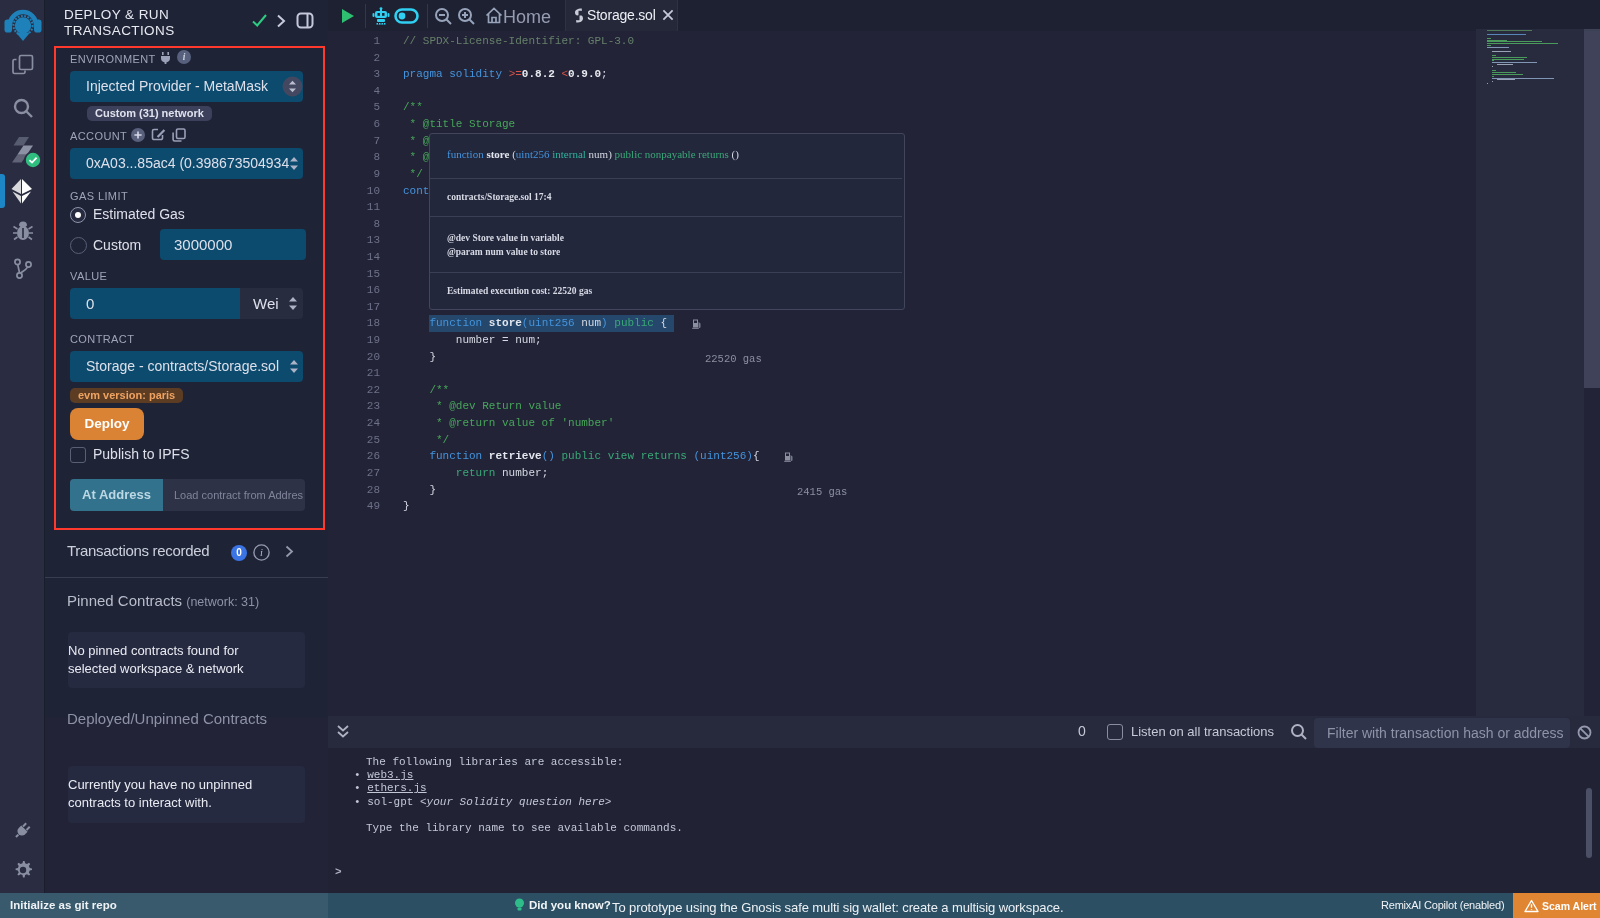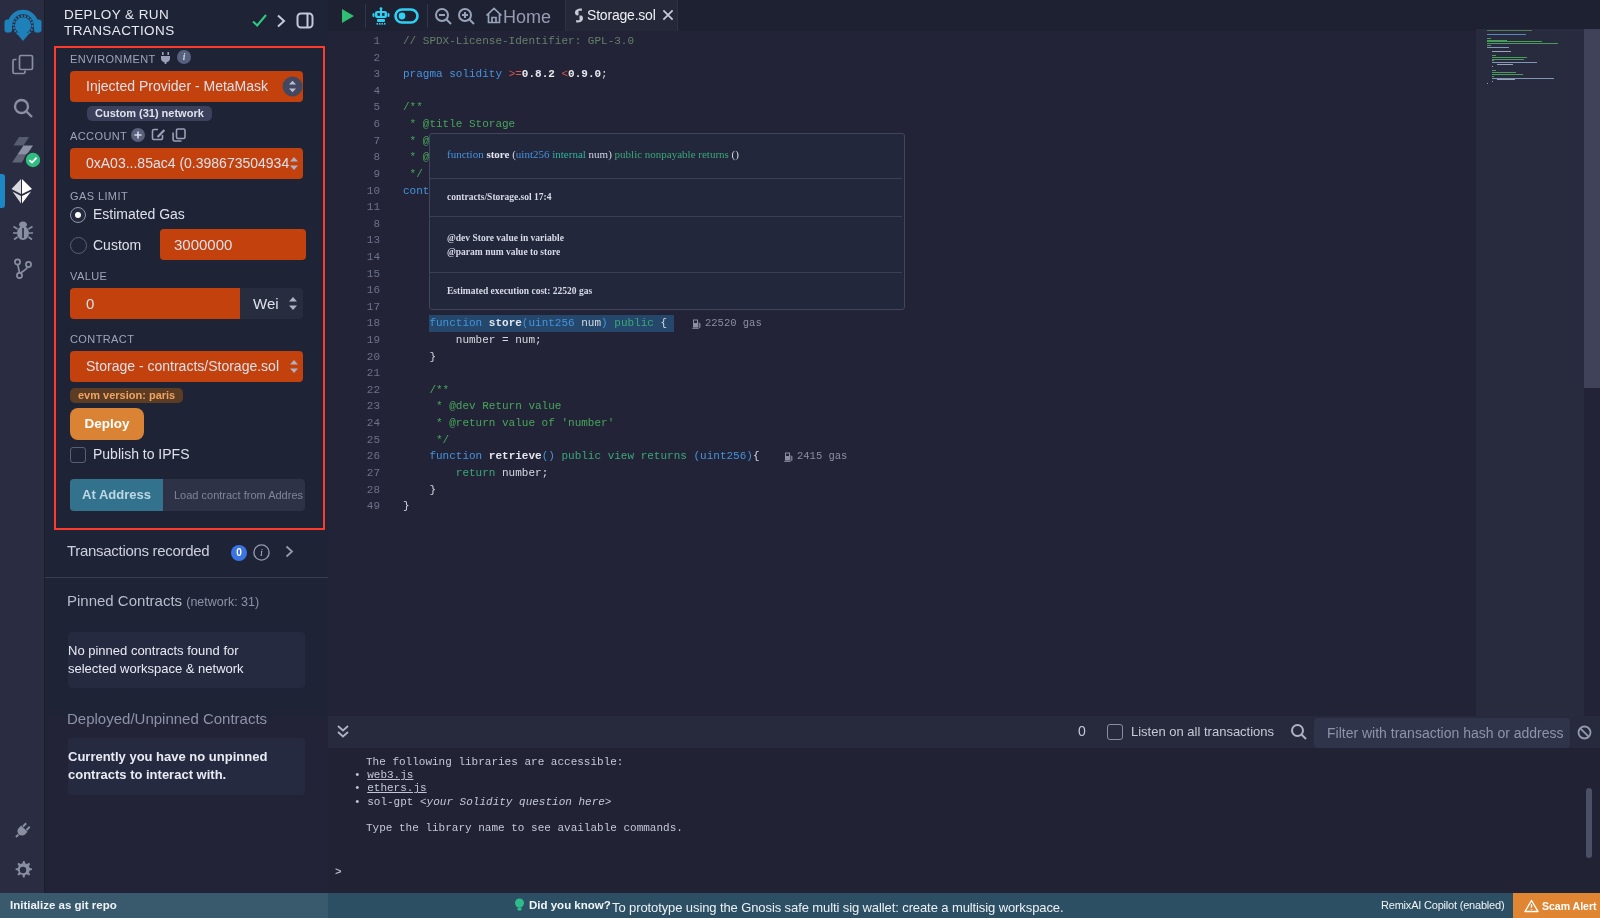--- a/index.html
+++ b/index.html
@@ -5,39 +5,39 @@
   * { margin:0; padding:0; box-sizing:border-box; }
   html,body { width:1600px; height:918px; background:#222336; overflow:hidden;
     font-family:"Liberation Sans", sans-serif; }
   .abs { position:absolute; }
   #stage { position:relative; width:1600px; height:918px; }
   
   #iconbar { left:0; top:0; width:45px; height:893px; background:#2a2d41; border-right:1px solid #1a1d2c; }
   
   #panel { left:45px; top:0; width:283px; height:718px; background:#1f2336; }
   .lbl { position:absolute; font-size:11px; letter-spacing:.4px; color:#a0a4b9; }
-  .sel { position:absolute; background:#c2410c; border-radius:4px; height:31px; color:#dde0ea;
+  .sel { position:absolute; background:#0c4a6e; border-radius:4px; height:31px; color:#dde0ea;
          font-size:14px; line-height:31px; padding-left:16px; white-space:nowrap; overflow:hidden; }
   .hd { position:absolute; font-size:15px; color:#b9bdcb; }
   .ebox { position:absolute; left:23px; width:237px; background:#262a40; border-radius:4px;
           color:#e9ebf2; font-size:13px; line-height:17.5px; padding-top:10px; }
   
   #main { left:328px; top:0; width:1272px; height:893px; background:#222336; }
   .cl  { position:absolute; left:75px; font:11px/16.6px "Liberation Mono", monospace; white-space:pre; color:#d6dae4; }
   .ln  { position:absolute; left:0; width:52px; text-align:right; font:11px/16.6px "Liberation Mono", monospace; color:#6d7189; }
   .kb  { color:#4494dd; } 
   .kg  { color:#3aa877; } 
   .kt  { color:#2fb49c; } 
   .cd  { color:#47a65a; } 
   .c1  { color:#66806a; } 
   .rd  { color:#d5554b; }
   .wt  { color:#d6dae4; }
   .nb  { color:#e8eaf0; font-weight:bold; }
   .fn  { color:#e2e6ef; font-weight:bold; }
-  .gas { position:absolute; font:10.5px/16.6px "Liberation Mono", monospace; color:#8b8fa0; }
+  .gas { position:absolute; font:10.5px/16.6px "Liberation Mono", monospace; color:#8b8fa0;margin-top:36px; }
 </style>
 </head>
 <body>
 <div id="stage">
 <div id="iconbar" class="abs">
 
   <svg class="abs" style="left:3px;top:4px" width="40" height="40" viewBox="0 0 40 40">
     <path d="M7 21 A13 13 0 0 1 33 21" fill="none" stroke="#1f81b9" stroke-width="4.6"></path>
     <rect x="1.5" y="15.5" width="7.5" height="13" rx="2.8" fill="#1f81b9"></rect>
     <rect x="31" y="15.5" width="7.5" height="13" rx="2.8" fill="#1f81b9"></rect>
@@ -189,21 +189,21 @@
         <circle cx="8.5" cy="8.5" r="7.6" stroke="#9599ae" stroke-width="1.4"></circle>
         <text x="8.5" y="12.4" font-size="10.5" font-family="Liberation Serif" font-style="italic" fill="#b9bdcd" text-anchor="middle">i</text>
       </svg>
   <svg class="abs" style="left:240px;top:545px" width="9" height="13" viewBox="0 0 9 13" fill="none" stroke="#9599ae" stroke-width="1.8">
         <path d="M1.5 1.5 L7 6.5 L1.5 11.5"></path>
       </svg>
   <div class="abs" style="left:0;top:577px;width:283px;height:1px;background:#393d51"></div>
   <div class="hd" style="left:22px;top:592px;">Pinned Contracts <span style="font-size:12.5px;color:#8d92a6">(network: 31)</span></div>
   <div class="ebox" style="top:632px;height:56px;">No pinned contracts found for<br>selected workspace &amp; network</div>
   <div class="hd" style="left:22px;top:710px;color:#8d92a8">Deployed/Unpinned Contracts</div>
-  <div class="ebox" style="top:738px;height:57px;font-weight:bold;">Currently you have no unpinned<br>contracts to interact with.</div>
+  <div class="ebox" style="top:766px;height:57px;">Currently you have no unpinned<br>contracts to interact with.</div>
 </div>
 <div id="main" class="abs">
 
   <div class="abs" style="left:0;top:0;width:1272px;height:31px;background:#1d2132"></div>
   <svg class="abs" style="left:13px;top:8px" width="14" height="16" viewBox="0 0 14 16">
         <path d="M1 1 L13 8 L1 15 Z" fill="#2fbf71"></path>
       </svg>
   <div class="abs" style="left:37px;top:4px;width:1px;height:24px;background:#32364e"></div>
 
   <svg class="abs" style="left:44px;top:7px" width="18" height="18" viewBox="0 0 18 18" fill="#2fd0f2">

